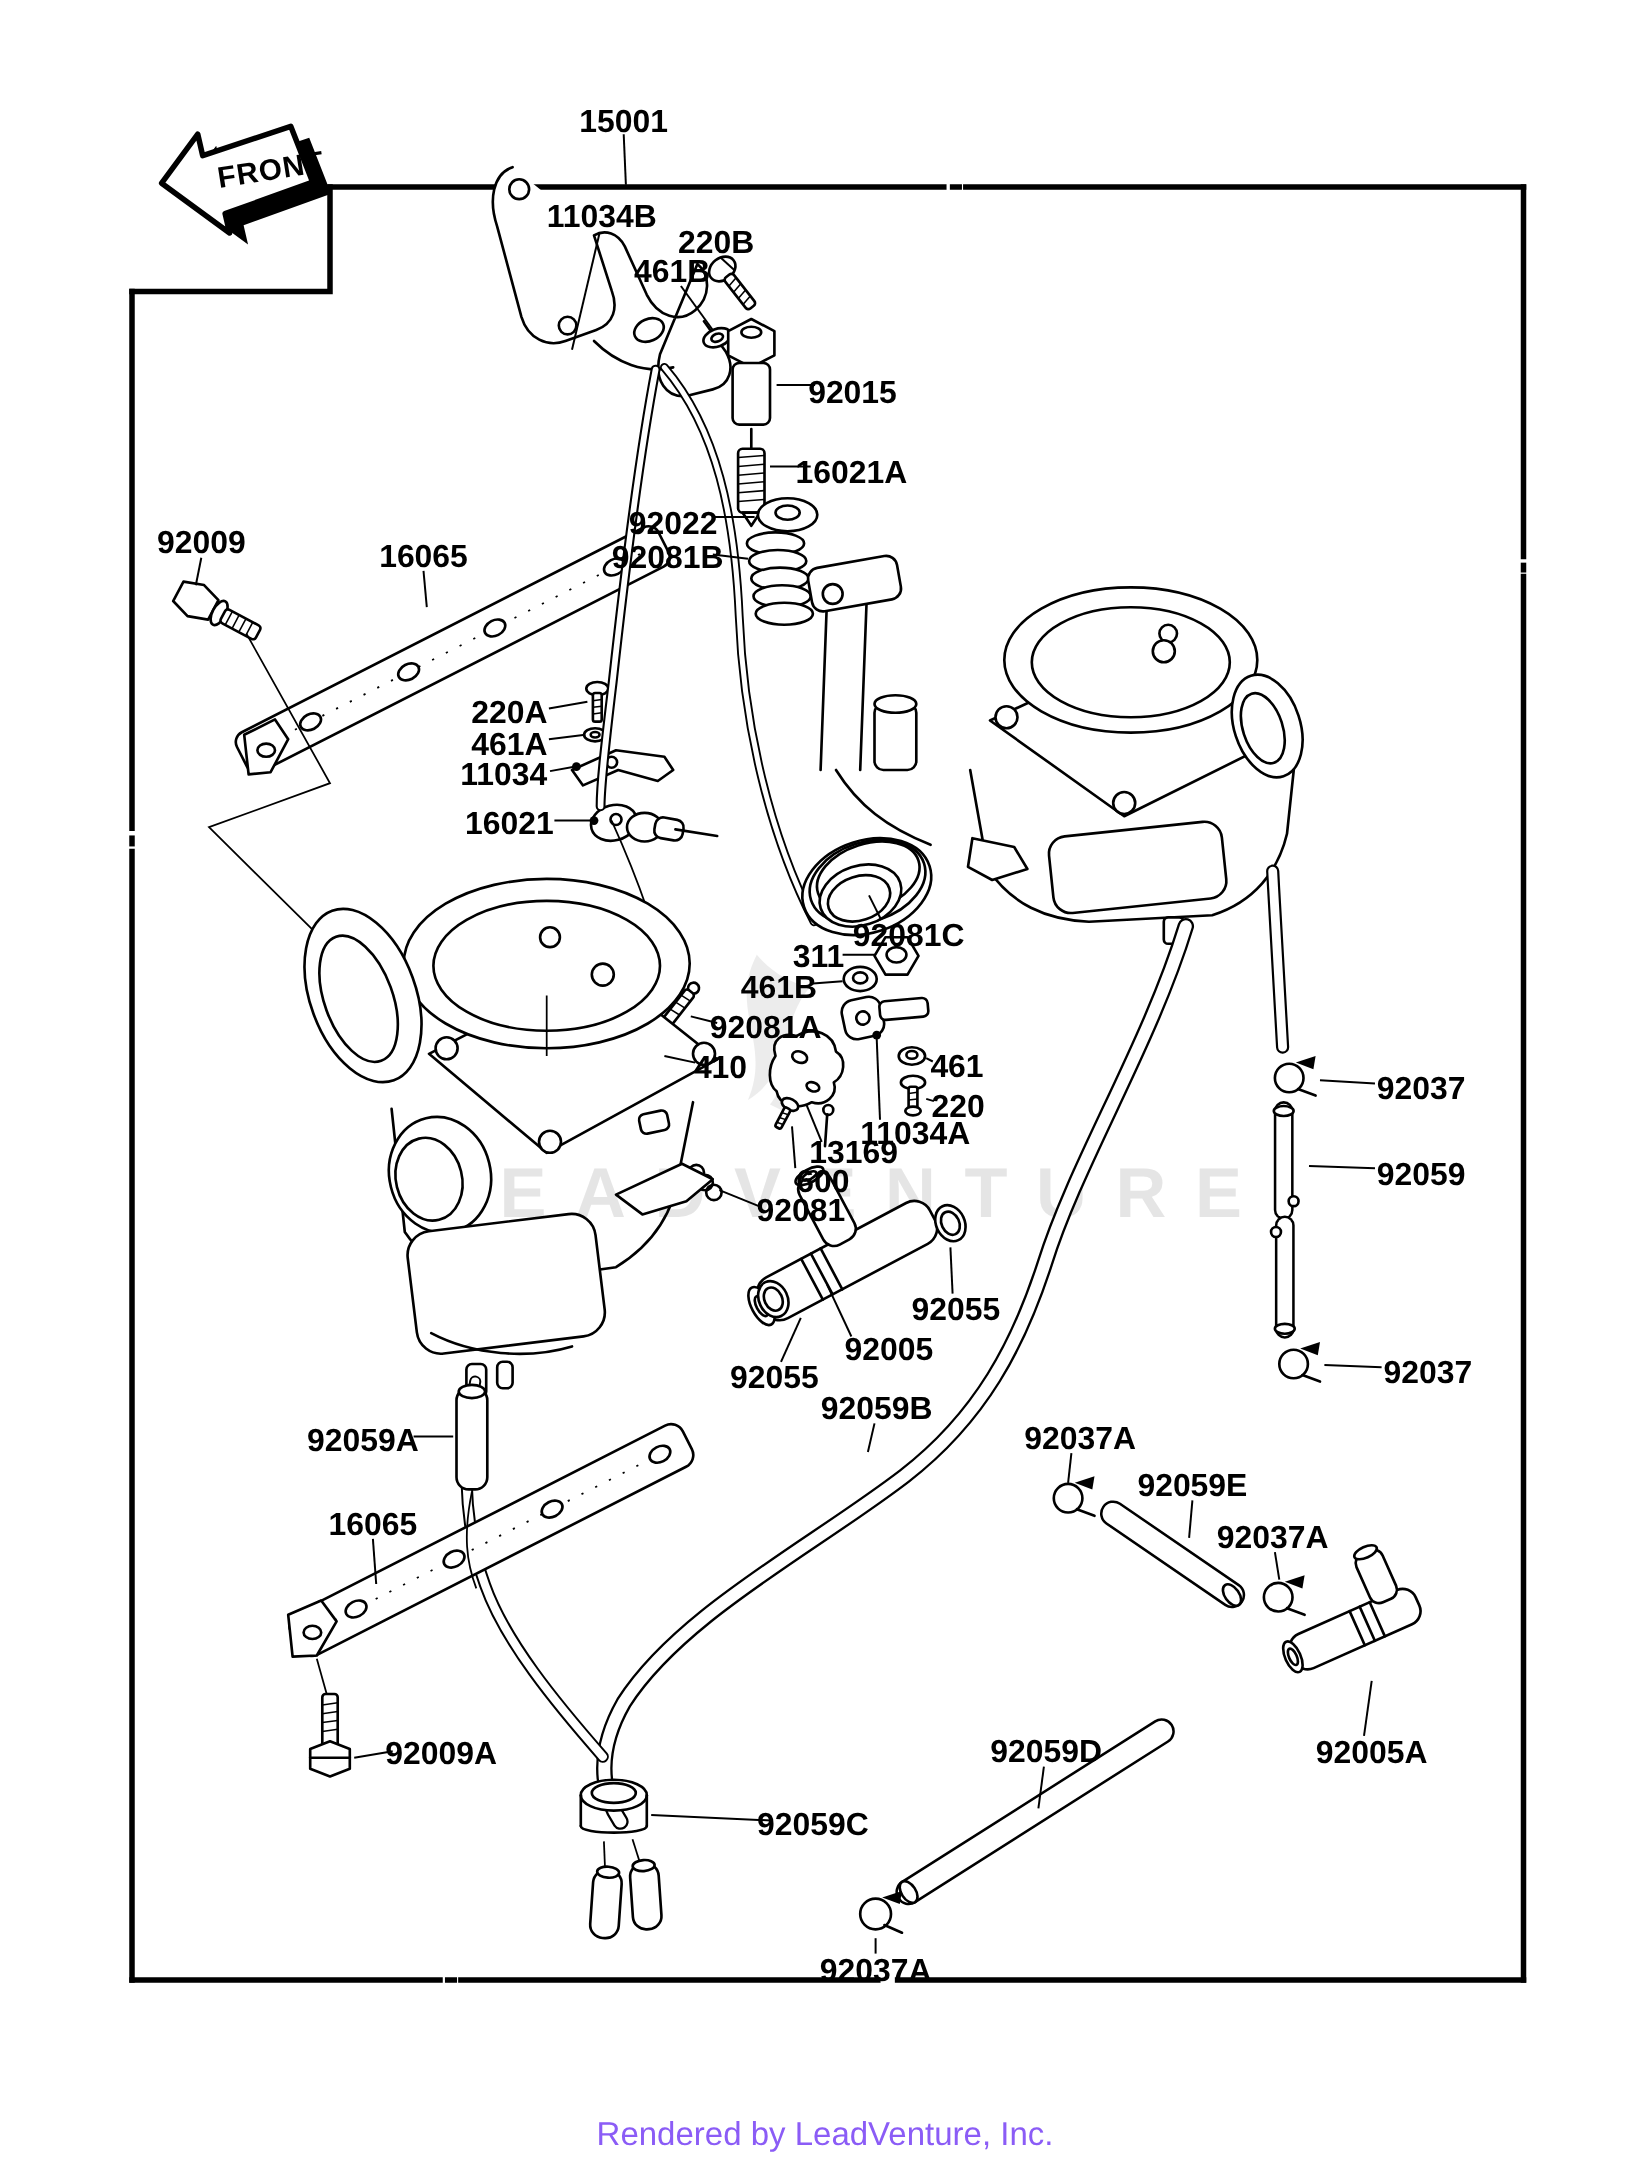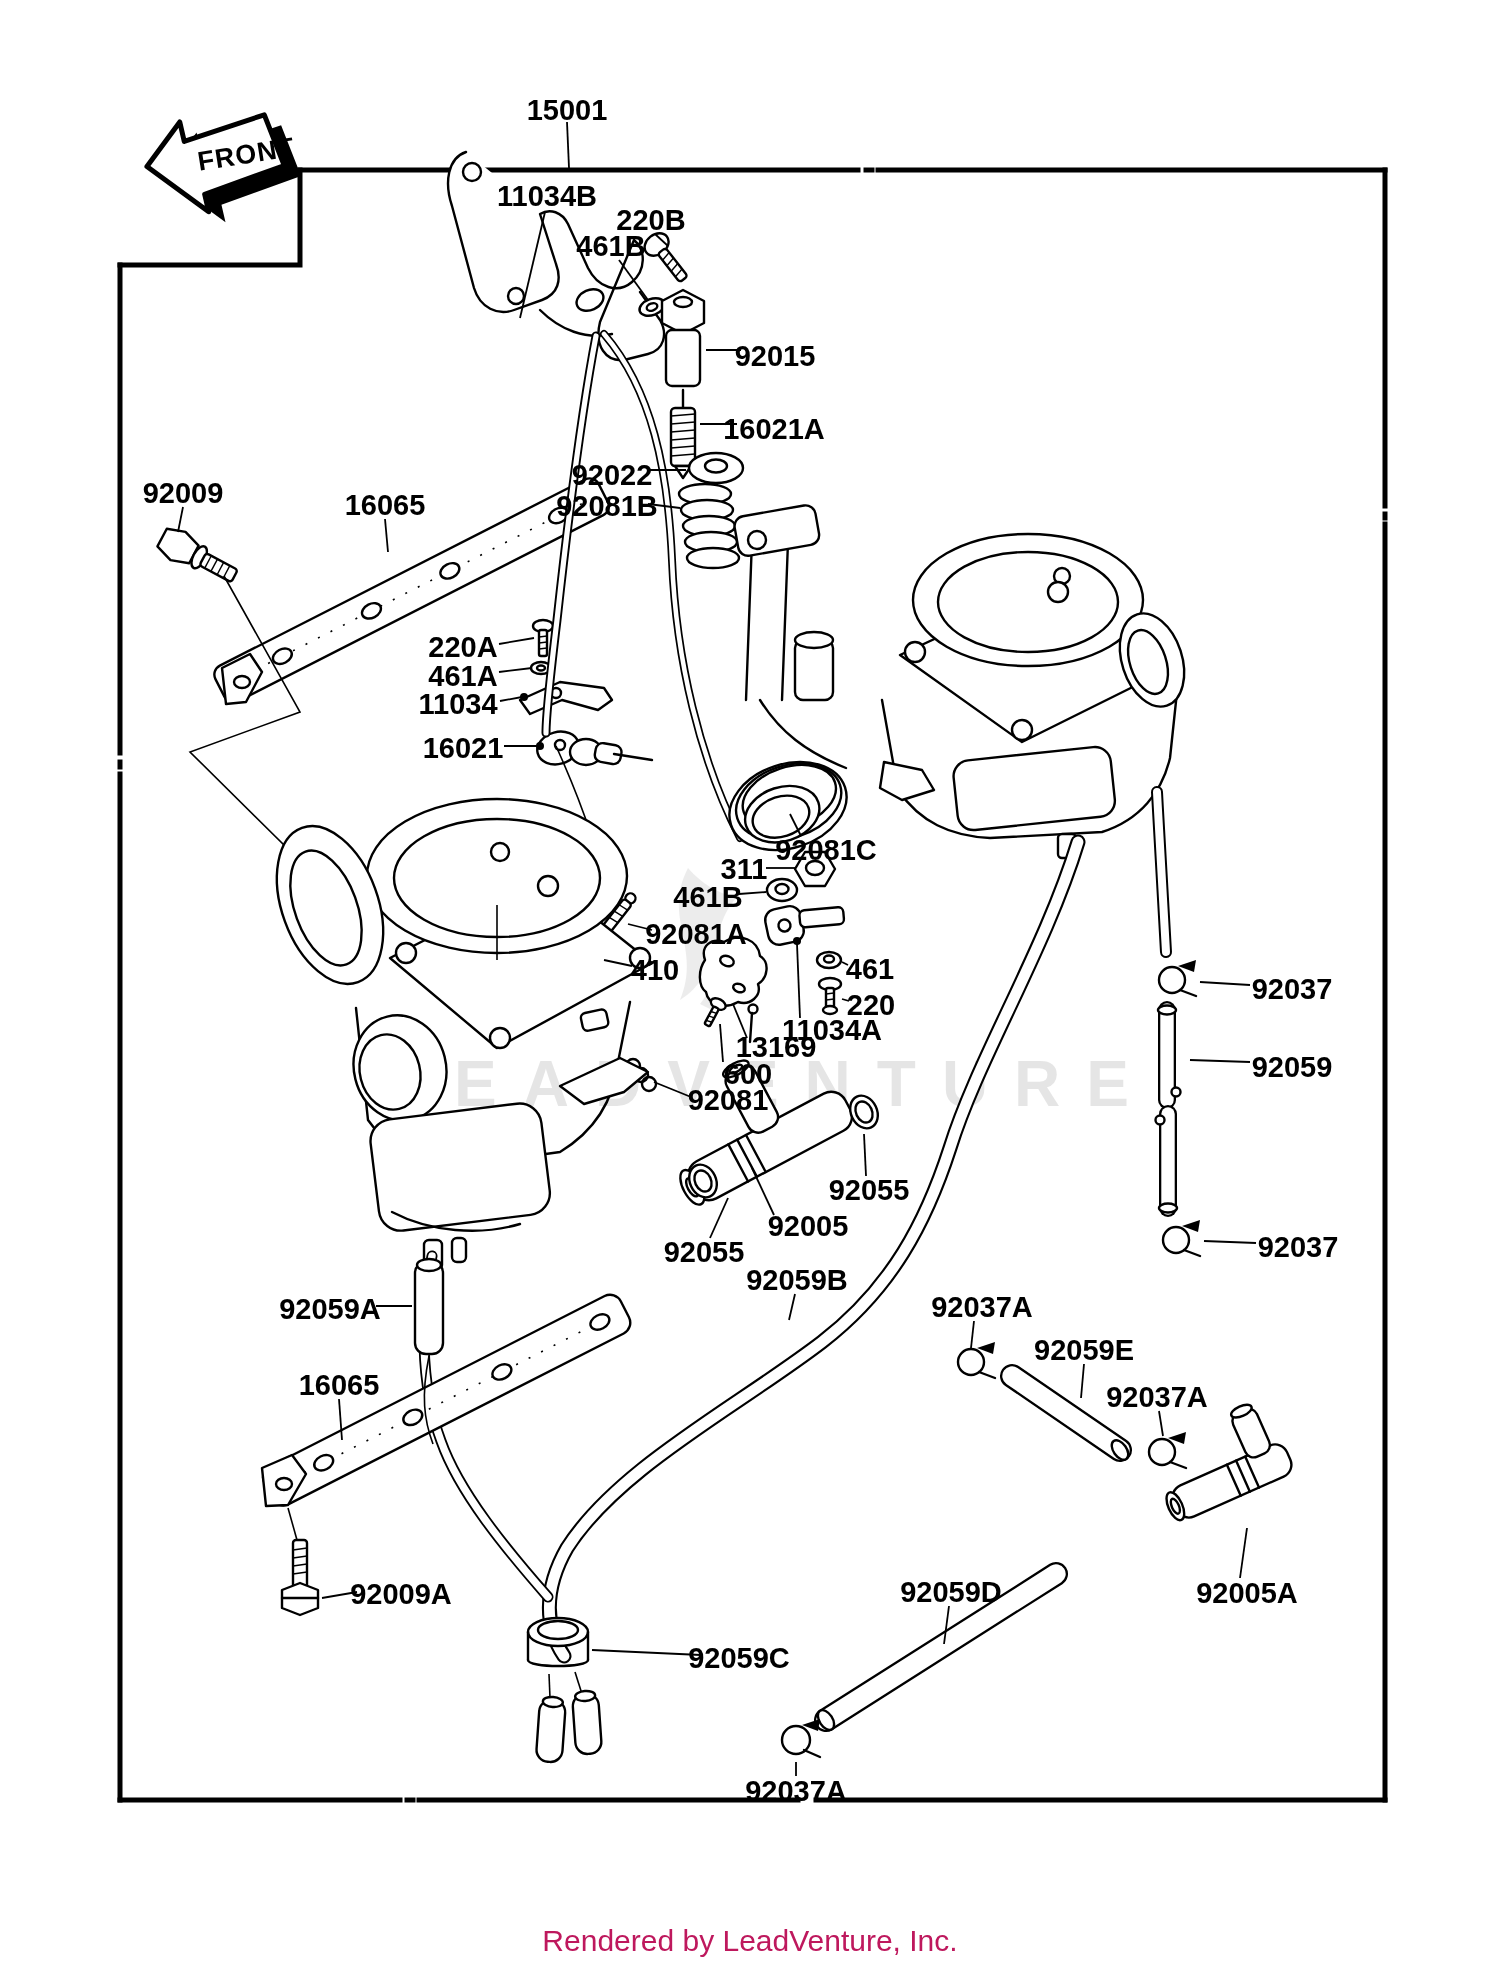--- a/index.html
+++ b/index.html
@@ -12,21 +12,21 @@
   .thin{fill:none;stroke:#000;stroke-width:1.6;}
   .border{fill:none;stroke:#000;stroke-width:5;stroke-linecap:square;}
   .t-out{fill:none;stroke:#000;stroke-linecap:round;}
   .t-in{fill:none;stroke:#fff;stroke-linecap:round;}
   .hatch{stroke:#000;stroke-width:1.4;}
   .plabel{font:700 29px "Liberation Sans",sans-serif;fill:#000;text-anchor:middle;}
   .leader{fill:none;stroke:#000;stroke-width:1.8;}
   .wmark{font:700 64px "Liberation Sans",sans-serif;letter-spacing:26px;text-anchor:middle;opacity:.5;}
   .front-text{font:700 27px "Liberation Sans",sans-serif;letter-spacing:1px;}
   .footer{position:absolute;left:0;top:1924px;width:1500px;text-align:center;
-          font:400 30px "Liberation Sans",sans-serif;color:#be185d;}
+          font:400 30px "Liberation Sans",sans-serif;color:#8b5cf6;}
 </style>
 </head>
 <body>
 
 <div class="canvas">
 <svg width="1500" height="1962" viewBox="0 0 1500 1962">
 
   <g>
     <path d="M688,868 C662,918 702,948 680,1000 C722,974 708,930 736,898 C716,892 702,884 688,868 Z
              M700,1004 C716,986 712,958 728,940 C740,962 724,990 712,1010 Z" fill="#d9d9d9" opacity="0.5"></path>

